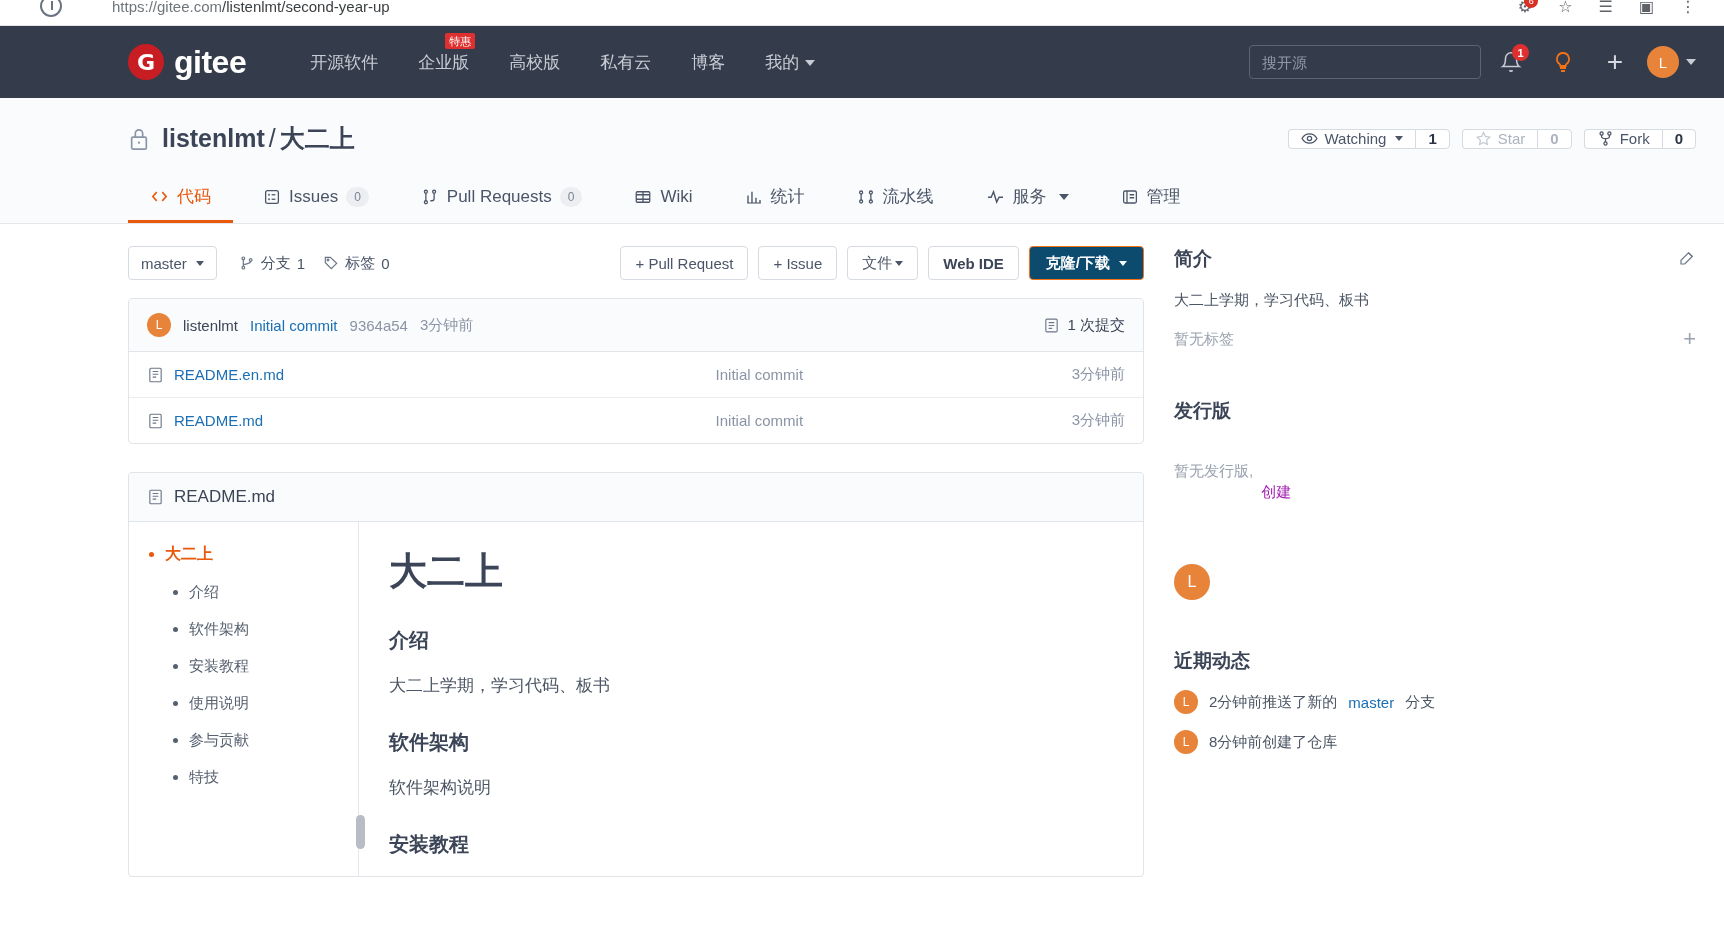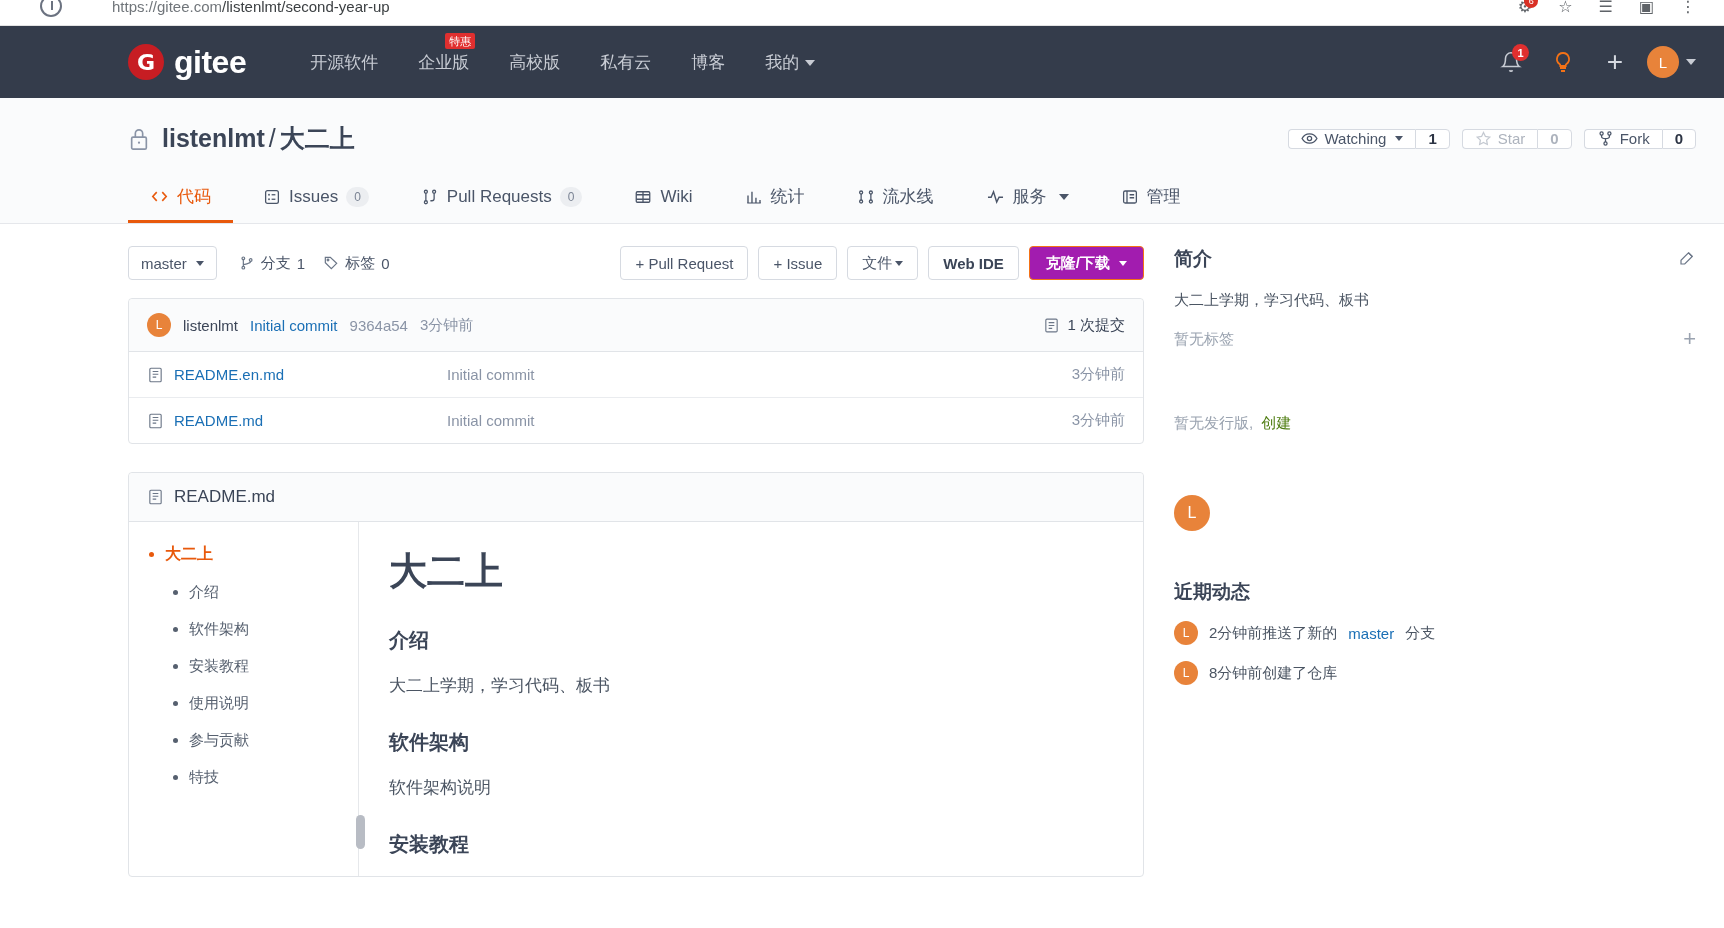--- a/index.html
+++ b/index.html
@@ -153,21 +153,21 @@
   }
   .meta-links { display: flex; align-items: center; gap: 18px; margin-left: 22px; font-size: 15px; color: #4a5568; }
   .meta-link { display: flex; align-items: center; gap: 6px; cursor: pointer; }
   .tb-right { margin-left: auto; display: flex; align-items: center; gap: 10px; }
   .btn {
     height: 34px; border: 1px solid #d6dae1; border-radius: 4px; background: #fff;
     display: flex; align-items: center; padding: 0 14px; font-size: 15px;
     color: #4a5568; cursor: pointer; white-space: nowrap;
   }
   .btn.bold { font-weight: bold; color: #3b4557; }
-  .btn.primary { background: #a21caf; border-color: #f47216; color: #fff; font-weight: bold; padding: 0 16px; gap: 6px; }
+  .btn.primary { background: #0c4a6e; border-color: #f47216; color: #fff; font-weight: bold; padding: 0 16px; gap: 6px; }
   .btn.primary .mini-caret { border-top-color: #fff; }
 
   
   .panel { border: 1px solid #e1e4e8; border-radius: 4px; margin-top: 18px; background: #fff; }
   .commit-row {
     display: flex; align-items: center; gap: 12px;
     background: #fafbfc; border-bottom: 1px solid #e1e4e8;
     padding: 14px 18px; border-radius: 4px 4px 0 0;
   }
   .avatar-sm {
@@ -176,21 +176,21 @@
     display: flex; align-items: center; justify-content: center;
   }
   .commit-author { font-size: 15px; color: #3b4557; cursor: pointer; }
   .commit-msg { font-size: 15px; color: #1a6fb5; cursor: pointer; }
   .commit-sha { font-size: 15px; color: #8a94a6; cursor: pointer; }
   .commit-time { font-size: 15px; color: #8a94a6; }
   .commit-count { margin-left: auto; display: flex; align-items: center; gap: 7px; font-size: 15px; color: #3b4557; cursor: pointer; }
 
   .file-row {
     display: flex; align-items: center; padding: 13px 18px;
-    border-bottom: 1px solid #eaecef; font-size: 15px;
+    border-bottom: 1px solid #eaecef; font-size: 15px; text-align: center;
   }
   .file-row:last-child { border-bottom: none; }
   .file-name { display: flex; align-items: center; gap: 10px; color: #1a6fb5; cursor: pointer; width: 300px; }
   .file-msg { color: #8a94a6; flex: 1; }
   .file-time { color: #8a94a6; }
 
   
   .readme-panel { border: 1px solid #e1e4e8; border-radius: 4px; margin-top: 28px; background: #fff; }
   .readme-head {
     display: flex; align-items: center; gap: 10px;
@@ -211,21 +211,21 @@
 
   
   .side-sec { padding-top: 22px; }
   .side-head { display: flex; align-items: center; }
   .side-title { font-size: 19px; font-weight: bold; color: #3b4557; }
   .side-title .sub { font-size: 14px; font-weight: normal; color: #8a94a6; margin-left: 5px; }
   .side-act { margin-left: auto; cursor: pointer; color: #6b7687; font-size: 15px; }
   .side-p { font-size: 15px; color: #4b5563; margin-top: 16px; line-height: 1.6; }
   .side-muted { font-size: 15px; color: #9aa3b0; margin-top: 16px; display: flex; align-items: center; }
   .side-muted .plus { margin-left: auto; font-size: 22px; color: #9aa3b0; cursor: pointer; line-height: 1; }
-  .side-link { color: #4d7c0f; cursor: pointer; margin-left: 8px; }
+  .side-link { color: #a21caf; cursor: pointer; margin-left: 8px; margin-top: 43px; }
   .contrib-avatars { margin-top: 16px; display: flex; gap: 10px; }
   .avatar-md {
     width: 36px; height: 36px; border-radius: 50%; background: #e8833a;
     color: #fff; display: flex; align-items: center; justify-content: center;
     font-size: 16px; cursor: pointer;
   }
   .activity { margin-top: 16px; display: flex; flex-direction: column; gap: 16px; }
   .act-row { display: flex; align-items: center; gap: 11px; font-size: 15px; color: #4b5563; }
   .act-row .al { color: #1a6fb5; cursor: pointer; }
   .scroll-nub {
@@ -276,20 +276,21 @@
     </div>
     <div class="topnav-item">
       <span>博客</span>
     </div>
     <div class="topnav-item">
       <span>我的</span><span class="caret"></span>
     </div>
   </div>
 
   <div class="nav-right">
+    <input class="search-box" placeholder="搜开源" style="">
     <div class="nav-icon">
       <svg width="22" height="22" viewBox="0 0 24 24" fill="none" stroke="#c8ccd4" stroke-width="1.7">
         <path d="M18 8a6 6 0 1 0-12 0c0 7-3 9-3 9h18s-3-2-3-9"></path>
         <path d="M13.7 21a2 2 0 0 1-3.4 0"></path>
       </svg>
       <span class="bell-badge">1</span>
     </div>
     <div class="nav-icon">
       <svg width="24" height="24" viewBox="0 0 24 24" fill="none" stroke="#f47216" stroke-width="1.8">
         <path d="M9 18h6M10 21h4"></path>
@@ -557,20 +558,23 @@
         </span>
       </div>
       <div class="side-p">大二上学期，学习代码、板书</div>
       <div class="side-muted">
         <span>暂无标签</span>
         <span class="plus">+</span>
       </div>
     </div>
 
     <div class="side-sec" style="padding-top:48px">
+      <div class="side-head">
+        <span class="side-title">发行版</span>
+      </div>
       <div class="side-muted">
         <span>暂无发行版,</span>
         <span class="side-link">创建</span>
       </div>
     </div>
 
     <div class="side-sec" style="padding-top:46px">
       <div class="contrib-avatars">
         <div class="avatar-md">L</div>
       </div>

